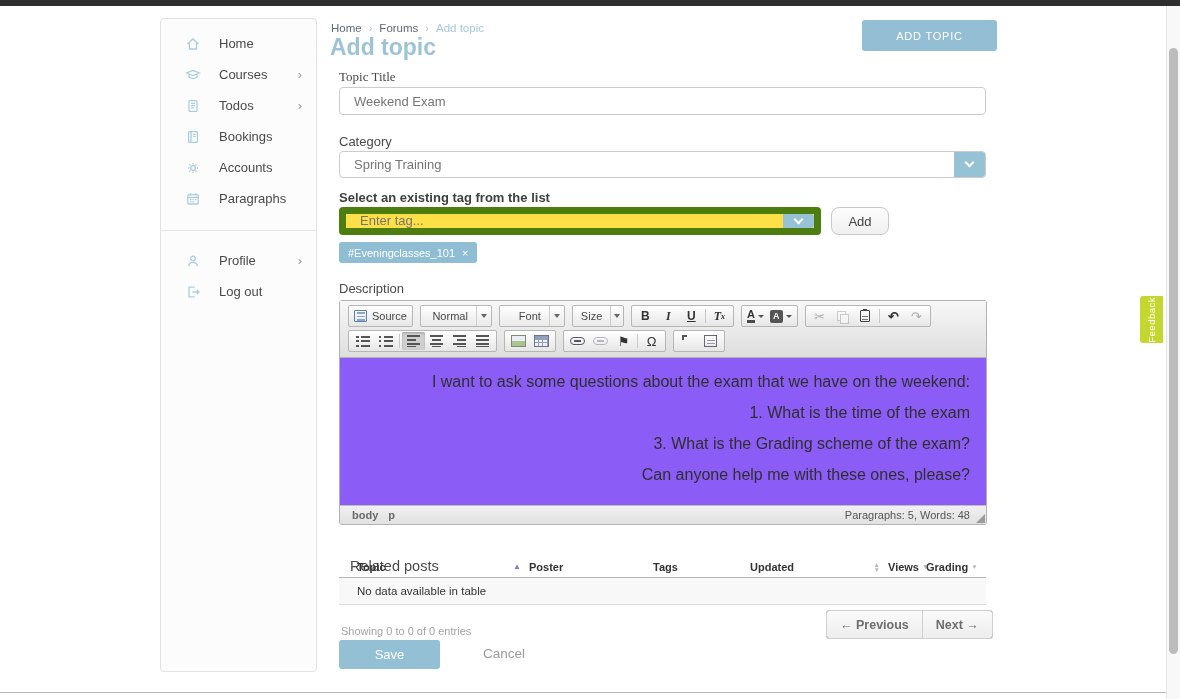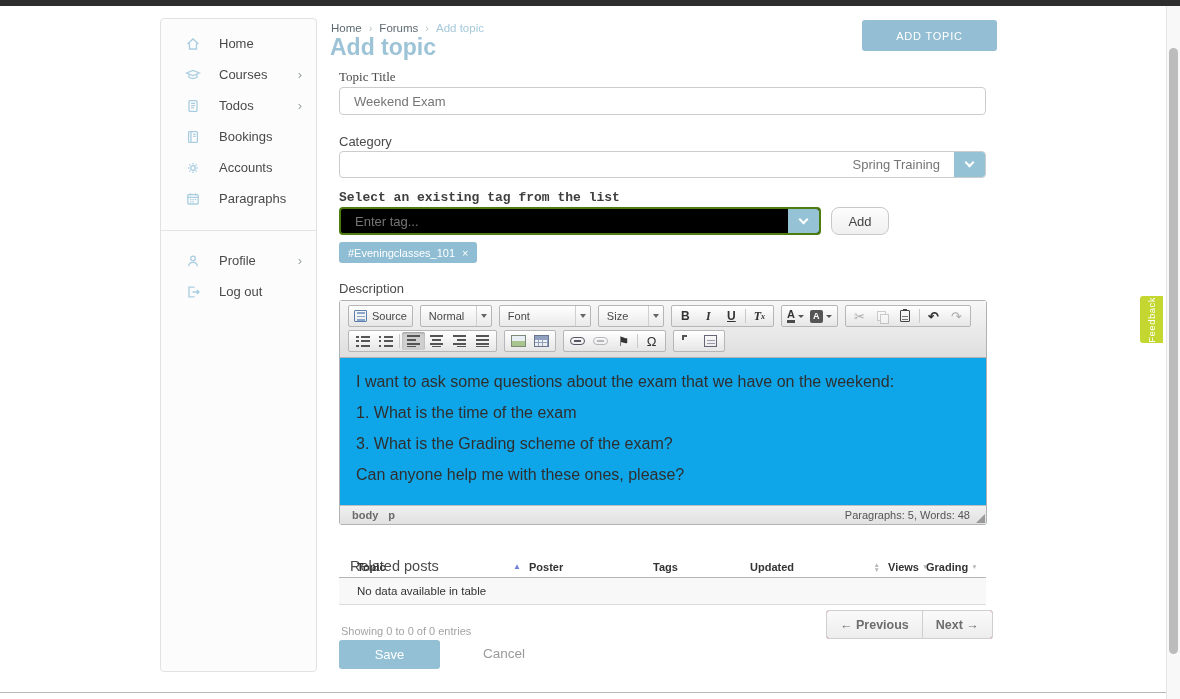--- a/index.html
+++ b/index.html
@@ -31,42 +31,42 @@
   .add-topic-btn { position:absolute; left:862px; top:20px; width:135px; height:31px;
     background:#93bed3; border:none; border-radius:3px; color:#fff; font-size:11px;
     letter-spacing:.8px; font-family:inherit; cursor:pointer; }
 
   .flabel { position:absolute; left:339px; font-size:13px; color:#4a4a4a; }
   .text-input { position:absolute; left:339px; width:647px; height:28px; border:1px solid #ccc;
     border-radius:4px; padding:0 14px; font-size:13px; color:#757575; font-family:inherit; background:#fff; }
   .text-input::placeholder { color:#bcbcbc; }
 
   .select-box { position:absolute; left:339px; top:151px; width:647px; height:27px;
-    border:1px solid #ccc; border-radius:4px; background:#fff; display:flex; align-items:center; cursor:pointer;text-align:right; }
+    border:1px solid #ccc; border-radius:4px; background:#fff; display:flex; align-items:center; cursor:pointer; }
   .select-box .val { flex:1; padding:0 14px; font-size:13px; color:#757575; }
   .dd-btn { width:31px; align-self:stretch; background:#96c2d5; border-radius:0 3px 3px 0;
     display:flex; align-items:center; justify-content:center; cursor:pointer; }
   .chev { width:7px; height:7px; border-right:2px solid #fff; border-bottom:2px solid #fff;
     transform:rotate(45deg); margin-top:-4px; }
 
   .tag-input-wrap { position:absolute; left:339px; top:207px; width:482px; height:28px;
-    border:2px solid #4d7c0f; border-radius:4px; background:#000000; display:flex; }
+    border:7px solid #4d7c0f; border-radius:4px; background:#fde047; display:flex;align-items:flex-end; }
   .tag-input-wrap input { flex:1; border:none; outline:none; padding:0 14px; font-size:13px;
     color:#757575; font-family:inherit; background:transparent; }
   .add-btn { position:absolute; left:831px; top:207px; width:58px; height:28px;
     background:linear-gradient(#fdfdfd,#f0f0f0); border:1px solid #c9c9c9; border-radius:8px;
     font-size:13px; color:#444; font-family:inherit; cursor:pointer; }
   .tag-chip { position:absolute; left:339px; top:242px; height:21px; padding:0 9px;
     background:#8fbdd3; border-radius:3px; color:#fff; font-size:11px;
     display:inline-flex; align-items:center; gap:7px; cursor:default; }
   .tag-chip .x { cursor:pointer; font-size:11px; }
 
   
   .editor { position:absolute; left:339px; top:300px; width:648px; height:225px;
-    border:1px solid #b2b2b2; border-radius:3px; background:#0ea5e9; display:flex; flex-direction:column; }
+    border:1px solid #b2b2b2; border-radius:3px; background:#8b5cf6; display:flex; flex-direction:column;text-align:right; }
   .toolbar { background:linear-gradient(#f7f7f7,#dedede); border-bottom:1px solid #b2b2b2;
     padding:4px 6px 4px 8px; }
   .trow { display:flex; align-items:center; gap:7px; margin-bottom:3px; }
   .trow:last-child { margin-bottom:1px; }
   .tgroup { display:flex; align-items:center; height:22px; border:1px solid #b6b6b6;
     border-radius:2px; background:linear-gradient(#ffffff,#e6e6e6); padding:0 2px; }
   .tbtn { min-width:23px; height:18px; display:flex; align-items:center; justify-content:center;
     font-size:12px; color:#333; cursor:pointer; border-radius:2px; padding:0 3px; }
   .tbtn.active { background:#cfcfcf; box-shadow:inset 0 1px 2px rgba(0,0,0,.25); }
   .tbtn.disabled { opacity:.38; }
@@ -255,21 +255,21 @@
   <input class="text-input" style="top: 87px;" value="Weekend Exam">
 
   <div class="flabel" style="top:134px;">Category</div>
   <div class="select-box">
     <span class="val">Spring Training</span>
     <span class="dd-btn">
         <span class="chev"></span>
       </span>
   </div>
 
-  <div class="flabel" style="top:190px; font-weight:600; color:#3f3f3f;font-family:Liberation Mono, monospace;">Select an existing tag from the list</div>
+  <div class="flabel" style="top:190px; font-weight:600; color:#3f3f3f;">Select an existing tag from the list</div>
   <div class="tag-input-wrap">
     <input placeholder="Enter tag..." style="">
     <span class="dd-btn">
         <span class="chev"></span>
       </span>
   </div>
   <button class="add-btn">Add</button>
   <div class="tag-chip">
     <span>#Eveningclasses_101</span>
     <span class="x">×</span>
@@ -285,27 +285,27 @@
             <span class="ic ic-src"></span>
             <span style="margin-left:5px;font-size:11px;color:#484848;">Source</span>
           </span>
         </span>
         <span class="combo" style="width:72px;">
           <span class="clbl" style="flex:1;">Normal</span>
           <span class="carr">
               <span class="tri"></span>
             </span>
         </span>
-        <span class="combo" style="width:92px;">
+        <span class="combo" style="width:66px;">
           <span class="clbl" style="flex:1;">Font</span>
           <span class="carr">
               <span class="tri"></span>
             </span>
         </span>
-        <span class="combo" style="width:66px;">
+        <span class="combo" style="width:52px;">
           <span class="clbl" style="flex:1;">Size</span>
           <span class="carr">
               <span class="tri"></span>
             </span>
         </span>
         <span class="tgroup">
           <span class="tbtn b-bold">B</span>
           <span class="tbtn b-italic">I</span>
           <span class="tbtn b-under">U</span>
           <span class="tsep"></span>

